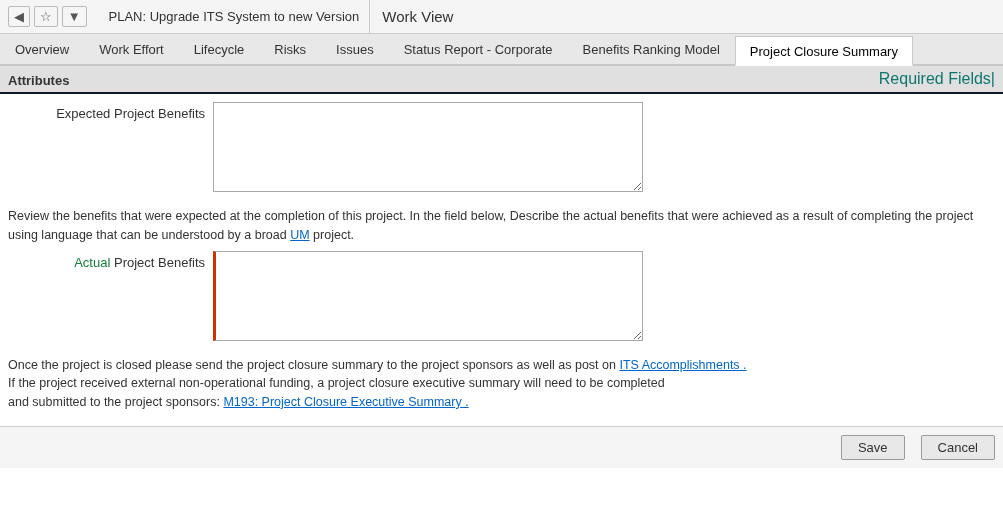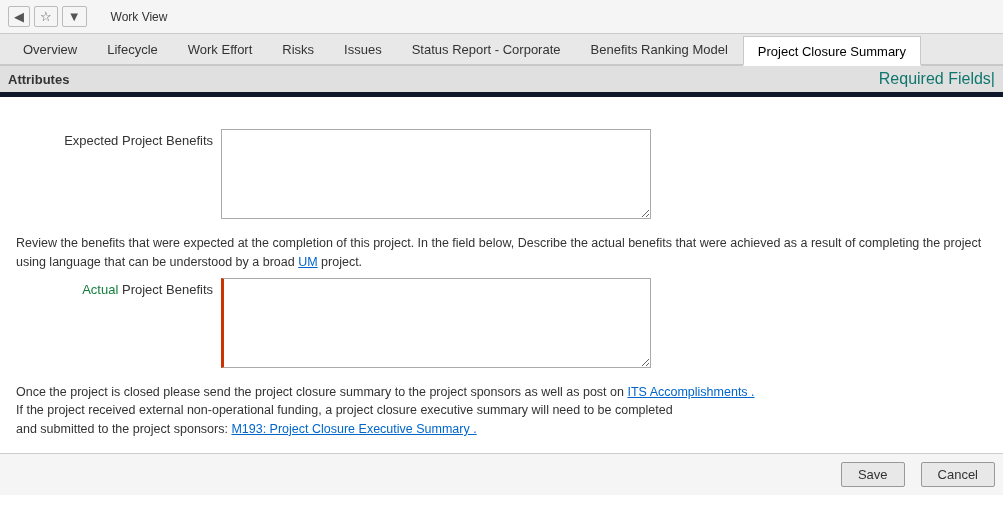--- a/index.html
+++ b/index.html
@@ -34,32 +34,32 @@
       color: #333;
       padding: 0 10px;
       border-right: 1px solid #ccc;
       height: 34px;
       line-height: 34px;
     }
     .work-view-btn {
       padding: 0 12px;
       height: 34px;
       line-height: 34px;
-      font-size: 12px;
+      font-size: 15px;
       color: #333;
       cursor: pointer;
     }
 
     
     .tab-bar {
       display: flex;
       align-items: flex-end;
       background: #e8e8e8;
       border-bottom: 2px solid #c8c8c8;
-      padding: 0 0 0 8px;
+      padding: 0 0 0 0;
       height: 32px;
     }
     .tab {
       padding: 0 14px;
       height: 30px;
       line-height: 30px;
       font-size: 13px;
       color: #333;
       cursor: pointer;
       border: 1px solid transparent;
@@ -79,37 +79,36 @@
     
     .content {
       background: #fff;
       padding: 0;
     }
 
     
     .attributes-header {
       display: flex;
       justify-content: space-between;
-      align-items: center;
+      align-items: flex-end;
       background: #e0e0e0;
-      border-bottom: 5px solid #0f172a;
+      border-bottom: 2px solid #0f172a;
       padding: 4px 8px;
       font-weight: bold;
       font-size: 13px;
     }
     .required-fields {
       font-size: 16px;
       font-weight: normal;
       color: #0f766e;
     }
 
     
     .form-area {
-      padding: 8px 8px;
-      margin-top: 24px;
+      padding: 8px 0;
     }
 
     .field-row {
       display: flex;
       align-items: flex-start;
       margin-bottom: 6px;
       padding: 0 8px;
     }
     .field-label {
       width: 205px;
@@ -171,27 +170,28 @@
   </style>
 </head>
 <body>
 
 <div class="top-bar">
   <div class="top-bar-nav">
     <button class="nav-btn">◀</button>
     <button class="nav-btn">☆</button>
     <button class="nav-btn">▼</button>
   </div>
+  <span class="plan-title">PLAN:  Upgrade ITS System to new Version</span>
   <span class="work-view-btn">Work View</span>
 </div>
 
 <div class="tab-bar">
   <div class="tab">Overview</div>
+  <div class="tab">Work Effort</div>
   <div class="tab">Lifecycle</div>
-  <div class="tab">Work Effort</div>
   <div class="tab">Risks</div>
   <div class="tab">Issues</div>
   <div class="tab">Status Report - Corporate</div>
   <div class="tab">Benefits Ranking Model</div>
   <div class="tab active">Project Closure Summary</div>
 </div>
 
 <div class="content">
 
   <div class="attributes-header">

